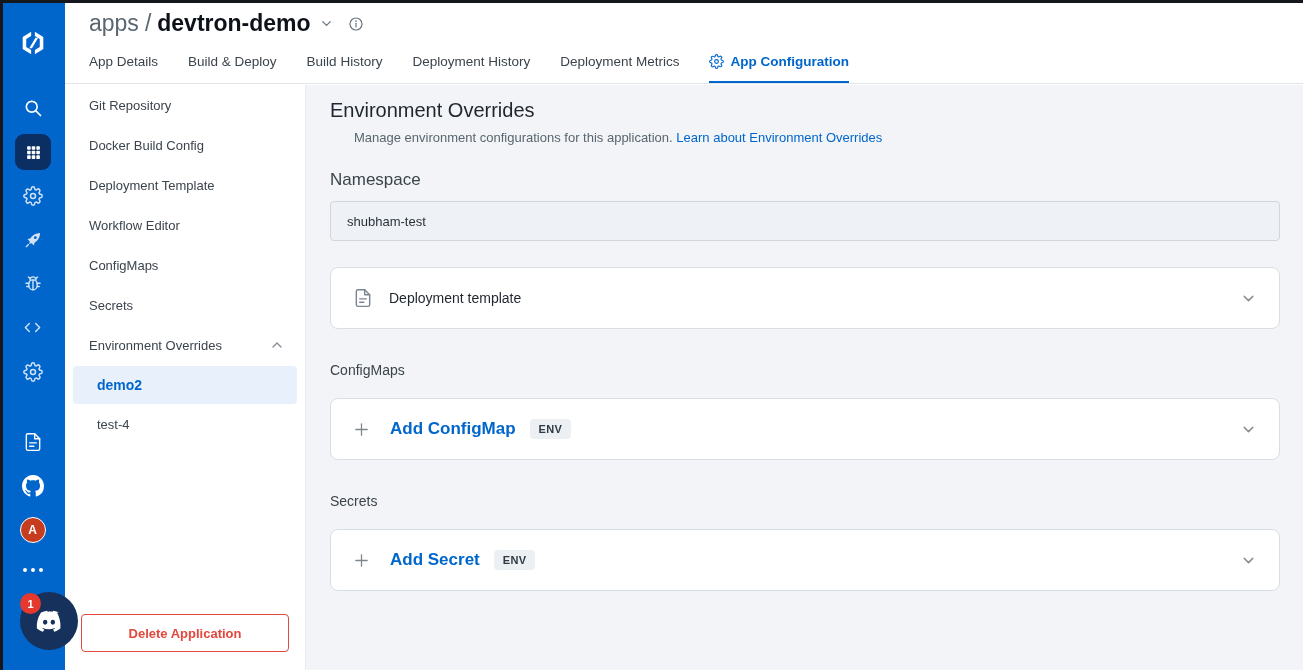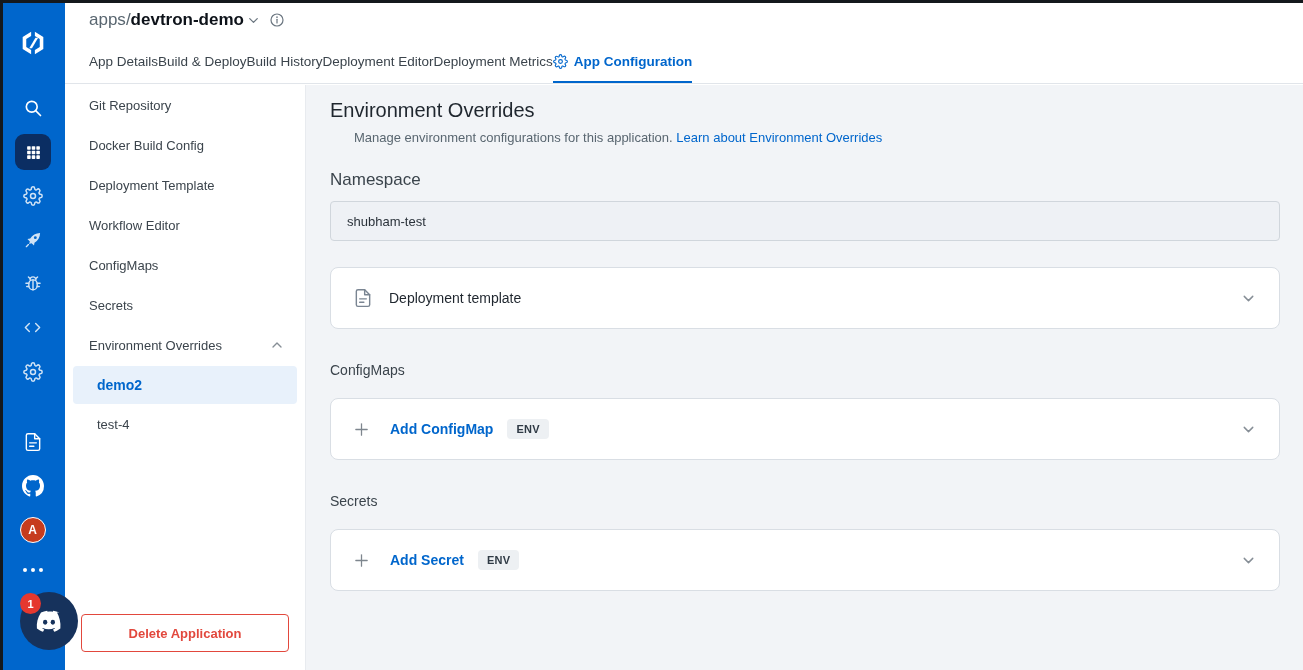--- a/index.html
+++ b/index.html
@@ -24,27 +24,27 @@
     color:#fff;font-size:12px;font-weight:700;display:flex;align-items:center;justify-content:center;}
   .dots{display:flex;gap:4px;}
   .dots i{width:4px;height:4px;border-radius:50%;background:#fff;display:block;}
   .discord-fab{position:absolute;left:20px;top:592px;width:58px;height:58px;border-radius:50%;
     background:var(--discord);z-index:20;display:flex;align-items:center;justify-content:center;cursor:pointer;}
   .discord-badge{position:absolute;left:0;top:1px;width:21px;height:21px;border-radius:50%;background:#e5382f;
     color:#fff;font-size:11px;font-weight:700;display:flex;align-items:center;justify-content:center;}
 
   
   .app-header{position:absolute;left:65px;top:0;width:1238px;height:84px;background:#fff;border-bottom:1px solid #e1e5ea;z-index:5;}
-  .breadcrumb{position:absolute;left:24px;top:10px;display:flex;align-items:center;font-size:17px;}
+  .breadcrumb{position:absolute;left:24px;top:10px;display:flex;align-items:center;gap:6px;font-size:23px;}
   .bc-section{color:var(--text-grey);}
   .bc-sep{color:var(--text-grey);}
   .bc-app{color:#0d1219;font-weight:700;}
   .bc-caret{color:#6b7680;margin-left:2px;cursor:pointer;display:flex;}
   .bc-info{color:#6b7680;margin-left:8px;cursor:pointer;display:flex;}
-  .tabs{position:absolute;left:24px;bottom:0;display:flex;align-items:flex-end;}
+  .tabs{position:absolute;left:24px;bottom:0;display:flex;gap:30px;align-items:flex-end;}
   .tab{font-size:13.5px;color:var(--text-mid);padding-bottom:14px;position:relative;cursor:pointer;display:flex;align-items:center;gap:6px;}
   .tab.active{color:var(--brand-blue);font-weight:700;}
   .tab.active::after{content:"";position:absolute;left:0;right:0;bottom:0;height:2px;background:var(--brand-blue);}
 
   
   .config-sidebar{position:absolute;left:65px;top:85px;width:241px;height:585px;background:#fff;border-right:1px solid #e8ebef;z-index:4;}
   .side-list{padding-top:0;}
   .side-item{height:40px;display:flex;align-items:center;justify-content:space-between;
     padding:0 20px 0 24px;font-size:13px;color:var(--text-mid);cursor:pointer;}
   .env-child{height:38px;display:flex;align-items:center;margin:1px 8px;padding-left:24px;
@@ -62,21 +62,21 @@
   .page-sub a{color:var(--brand-blue);text-decoration:none;cursor:pointer;}
   .ns-label{margin-top:25px;font-size:17px;color:var(--text-mid);}
   .ns-input{margin-top:11px;width:950px;height:40px;background:#eef1f5;border:1px solid #d0d6dc;border-radius:4px;
     padding:0 16px;font-size:13px;color:#2a323a;font-family:inherit;}
   .card{margin-top:26px;width:950px;height:62px;background:#fff;border:1px solid var(--border);border-radius:8px;
     display:flex;align-items:center;padding:0 22px;cursor:pointer;}
   .card .grow{flex:1;}
   .card-label{font-size:14px;color:var(--text-dark);margin-left:16px;}
   .doc-ic{color:#7a8592;display:flex;}
   .plus-ic{color:#7e868e;display:flex;}
-  .add-label{font-size:14px;color:var(--brand-blue);font-weight:600;margin-left:20px;}
+  .add-label{font-size:17px;color:var(--brand-blue);font-weight:600;margin-left:20px;}
   .env-badge{margin-left:14px;background:var(--badge-bg);color:#2f3a45;font-size:11px;font-weight:700;
     letter-spacing:.3px;padding:4px 9px;border-radius:4px;}
   .chev{color:#868e96;display:flex;}
   .section-heading{margin-top:33px;font-size:14px;color:var(--text-mid);}
   .card.tight{margin-top:20px;}
 </style>
 </head>
 <body>
 
 <svg width="0" height="0" style="position:absolute">
@@ -242,21 +242,21 @@
     <div class="tab">
         <span>App Details</span>
       </div>
     <div class="tab">
         <span>Build &amp; Deploy</span>
       </div>
     <div class="tab">
         <span>Build History</span>
       </div>
     <div class="tab">
-        <span>Deployment Editor</span>
+        <span>Deployment History</span>
       </div>
     <div class="tab">
         <span>Deployment Metrics</span>
       </div>
     <div class="tab active">
       <svg width="15" height="15">
           <use href="#sym-gear"></use>
         </svg>
       <span>App Configuration</span>
     </div>

